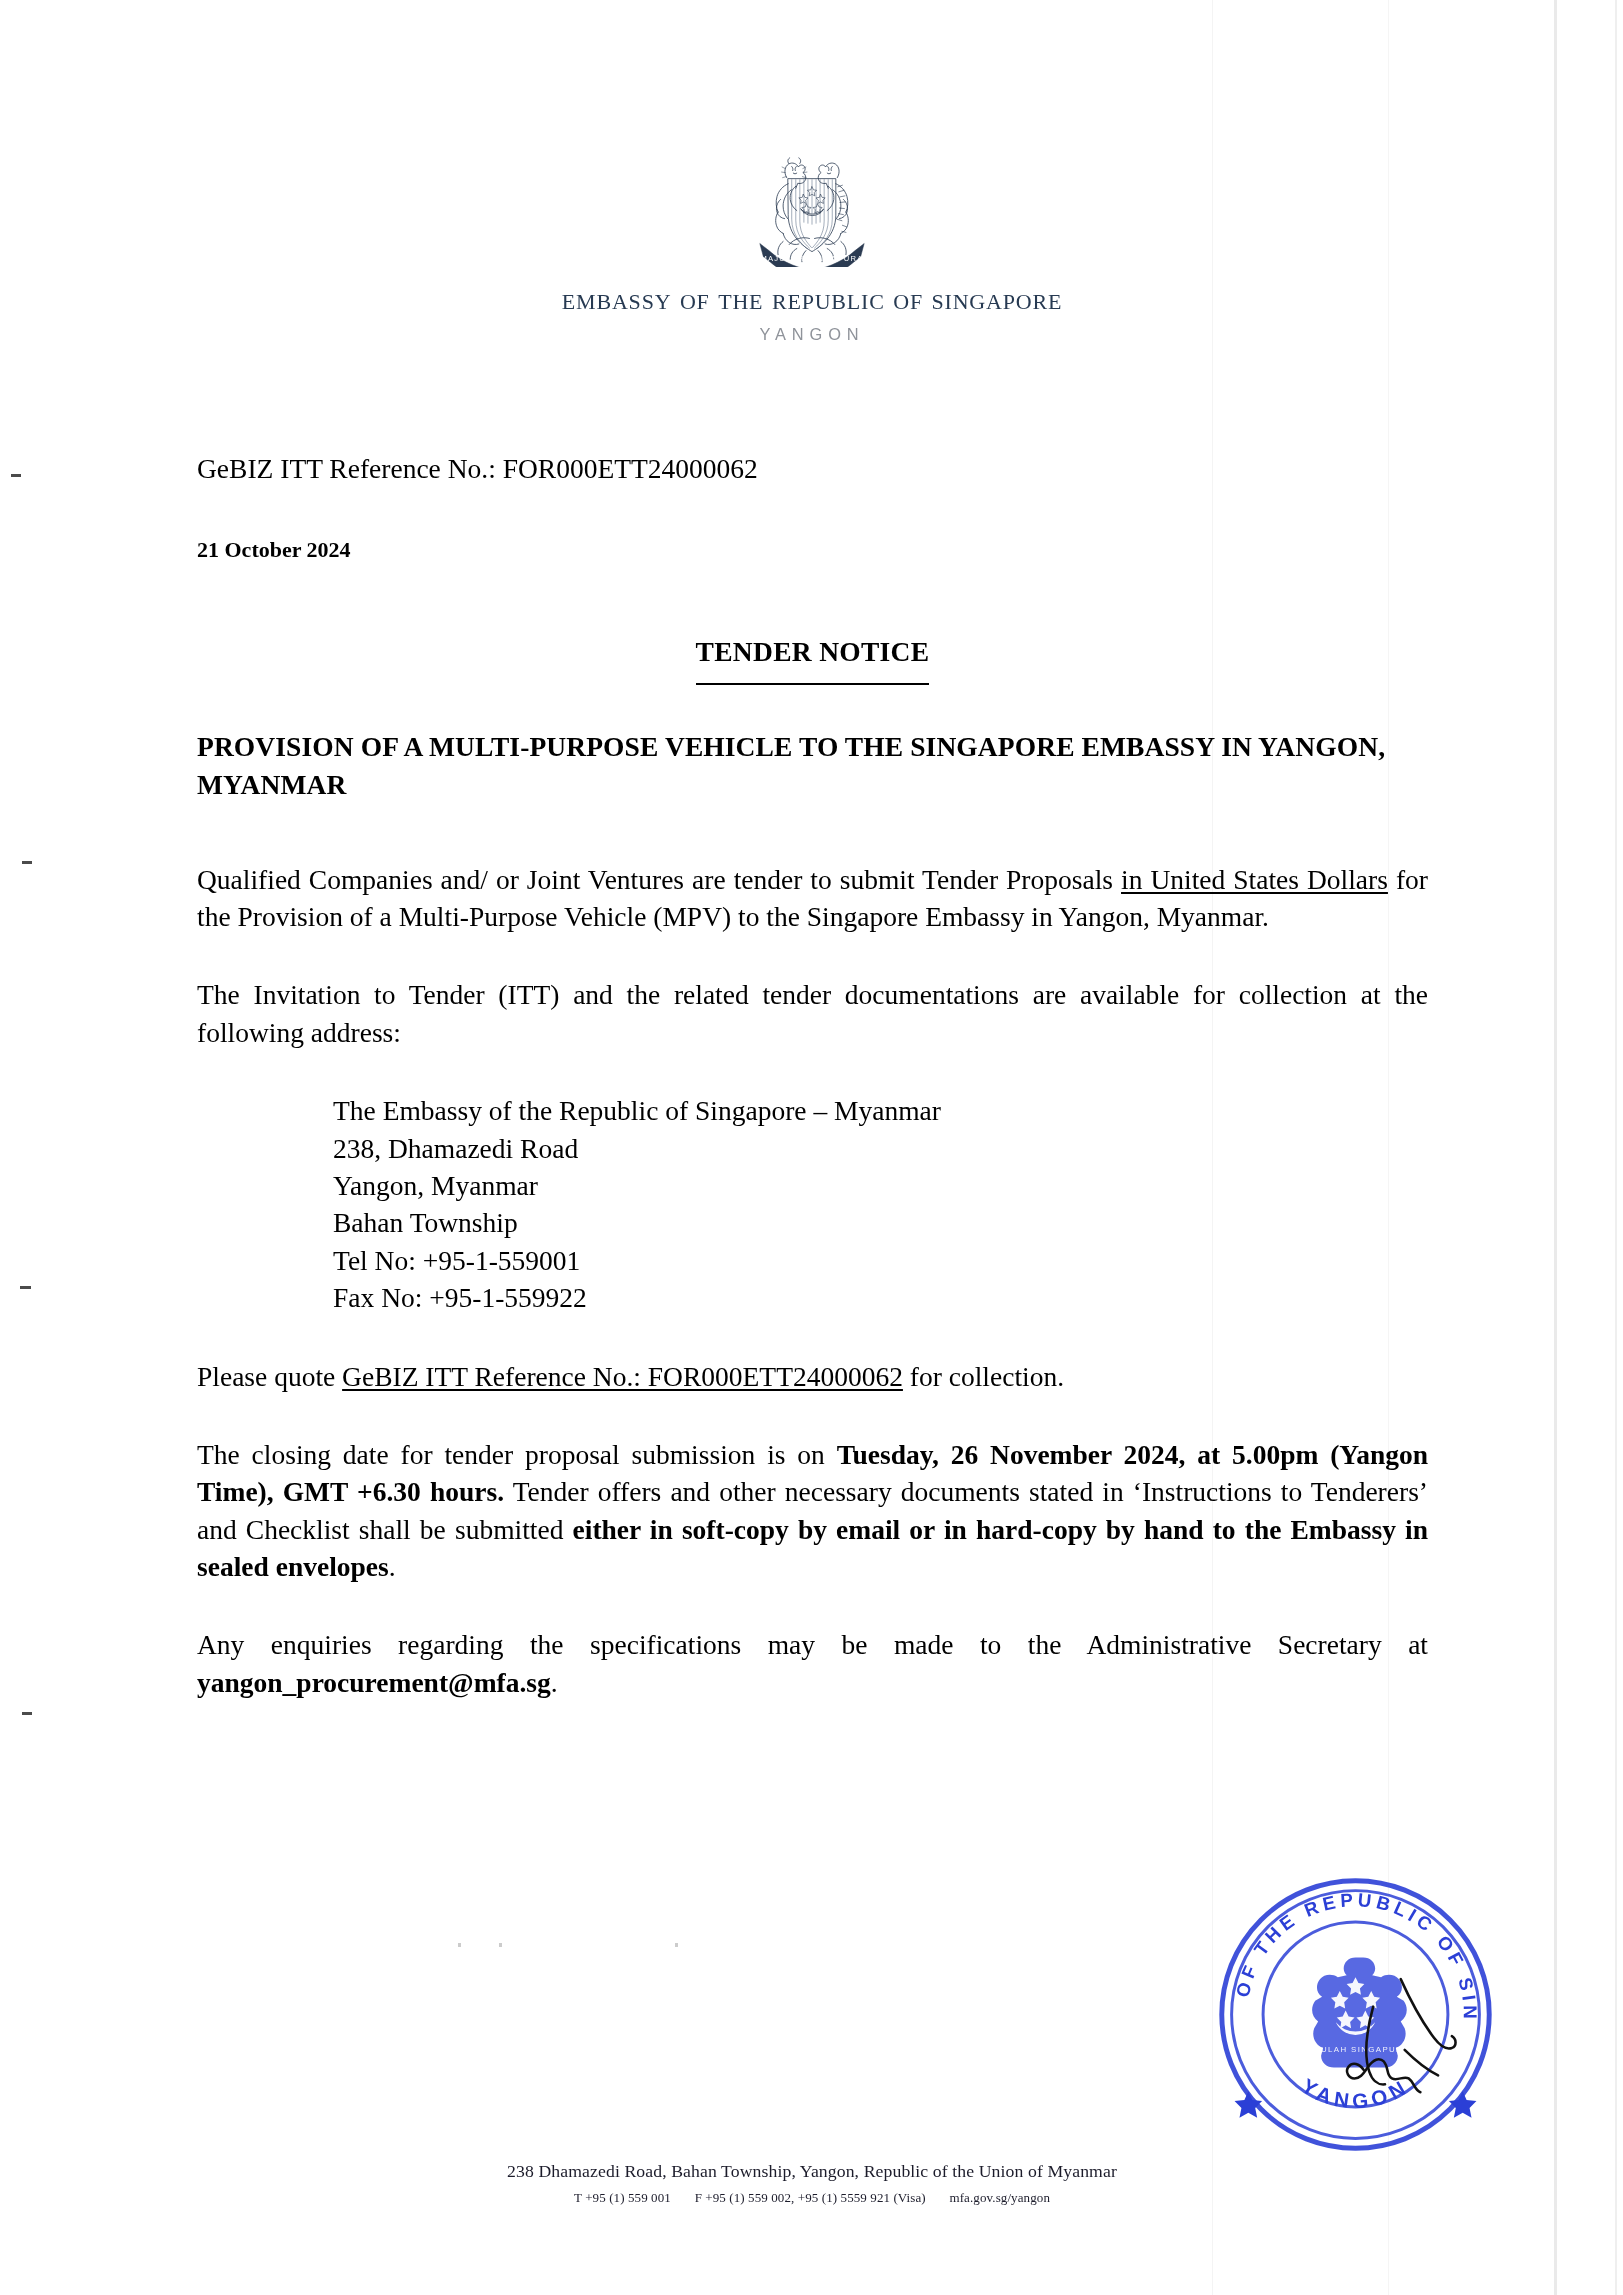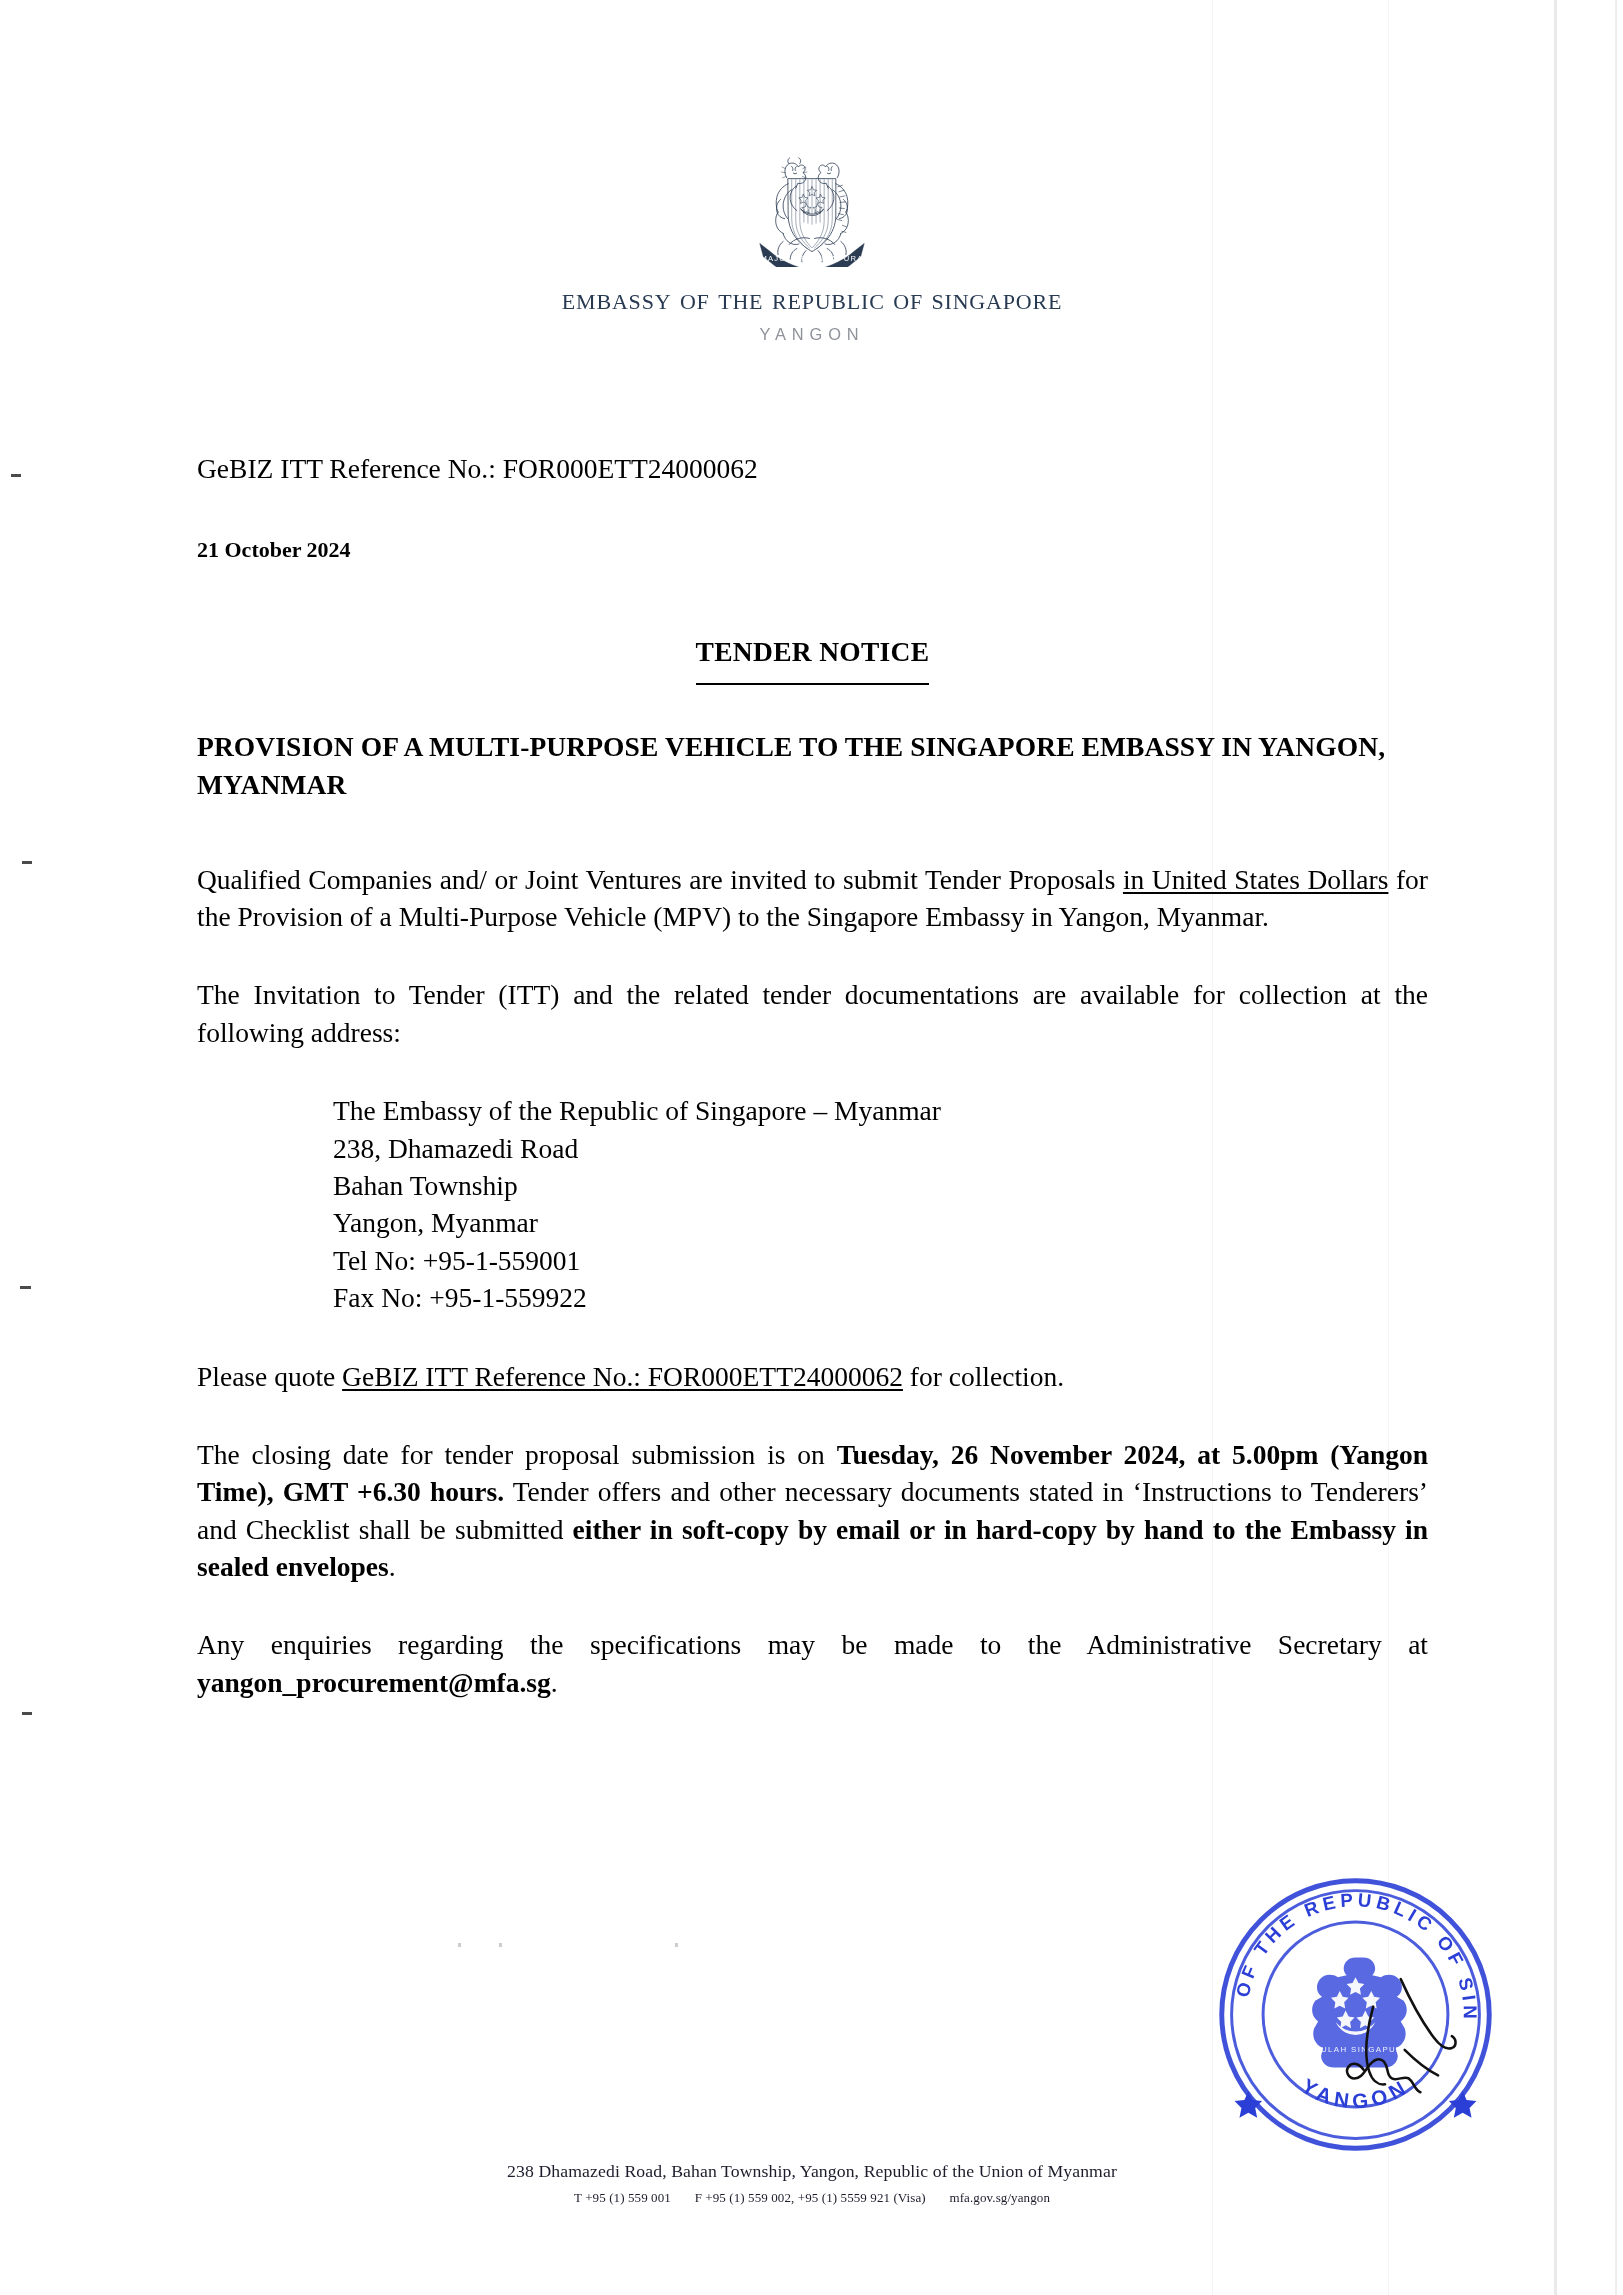--- a/index.html
+++ b/index.html
@@ -278,33 +278,33 @@
     <div class="doc-date">21 October 2024</div>
 
     <div class="notice-heading">
       <span>TENDER NOTICE</span>
     </div>
 
     <div class="subject">PROVISION OF A MULTI-PURPOSE VEHICLE TO THE SINGAPORE EMBASSY IN YANGON, MYANMAR</div>
 
     <div class="gap-lg"></div>
 
-    <p class="para"><span>Qualified Companies and/ or Joint Ventures are invited to submit Tender Proposals </span><u class="ul">in United States Dollars</u><span> for the Provision of a Multi-Purpose Vehicle (MPV) to the Singapore Embassy in Yangon, Myanmar.</span></p>
+    <p class="para"><span>Qualified Companies and/ or Joint Ventures are tender to submit Tender Proposals </span><u class="ul">in United States Dollars</u><span> for the Provision of a Multi-Purpose Vehicle (MPV) to the Singapore Embassy in Yangon, Myanmar.</span></p>
 
     <div class="gap-md"></div>
 
     <p class="para">The Invitation to Tender (ITT) and the related tender documentations are available for collection at the following address:</p>
 
     <div class="gap-md"></div>
 
     <div class="address">
       <div>The Embassy of the Republic of Singapore – Myanmar</div>
       <div>238, Dhamazedi Road</div>
+      <div>Yangon, Myanmar</div>
       <div>Bahan Township</div>
-      <div>Yangon, Myanmar</div>
       <div>Tel No: +95-1-559001</div>
       <div>Fax No: +95-1-559922</div>
     </div>
 
     <div class="gap-md"></div>
 
     <p class="para left"><span>Please quote </span><u class="ul">GeBIZ ITT Reference No.: FOR000ETT24000062</u><span> for collection.</span></p>
 
     <div class="gap-md"></div>
 

